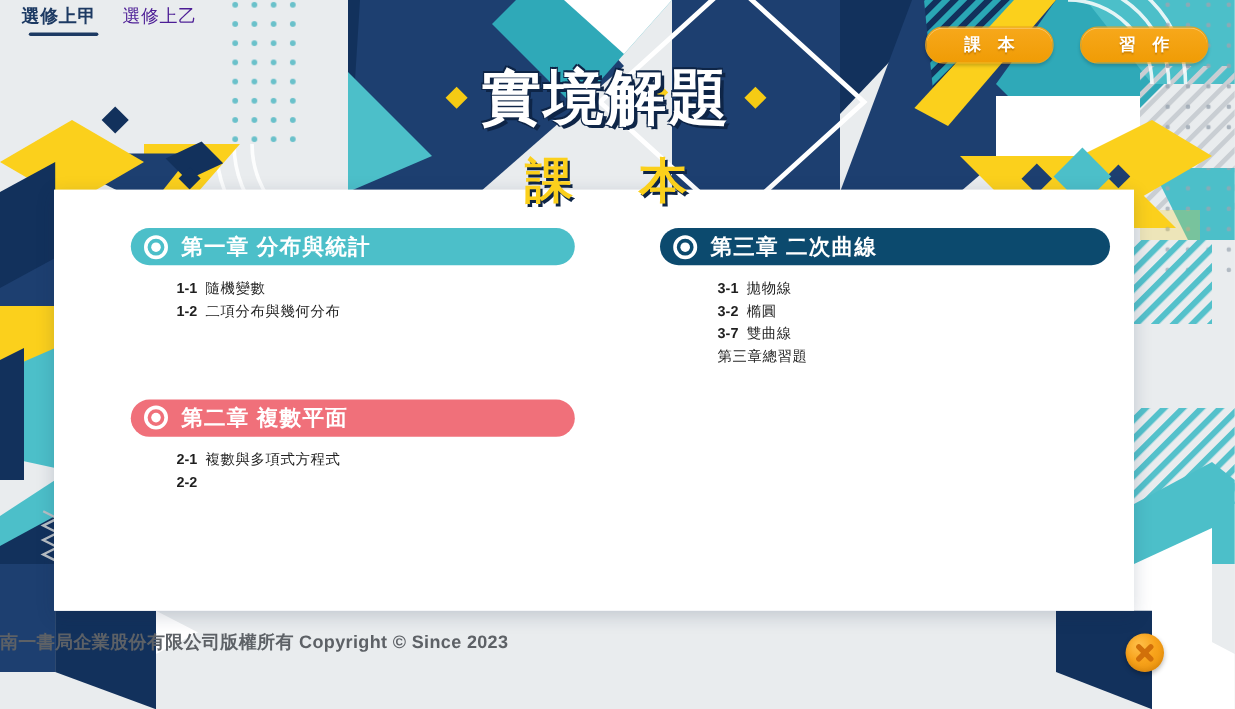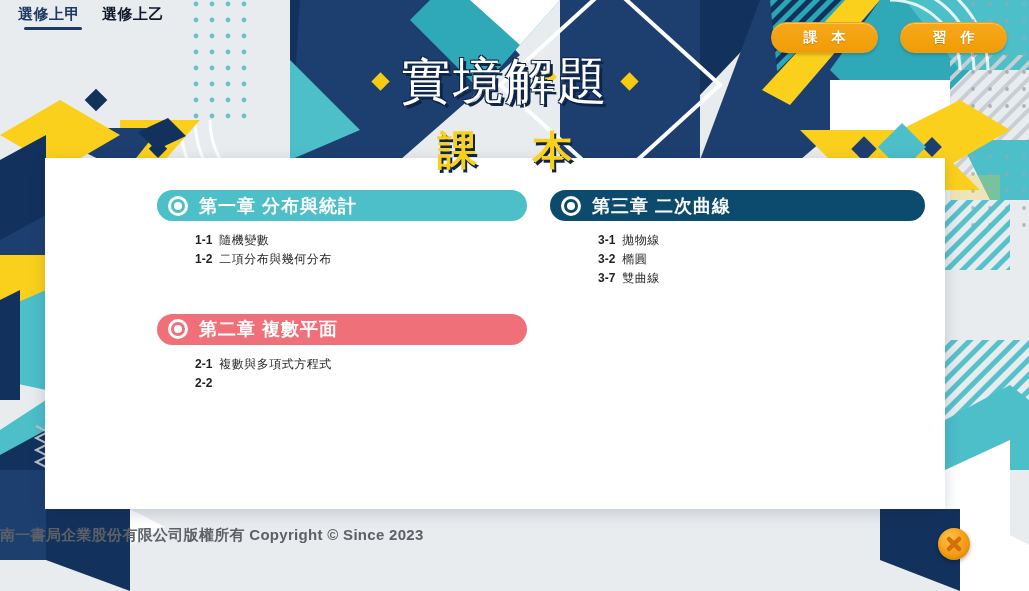--- a/index.html
+++ b/index.html
@@ -18,21 +18,21 @@
   .tabs{position:absolute;left:18px;top:4px;z-index:40;display:flex;gap:14px;}
   .tab{
     width:70px;text-align:left;line-height:1.28;
     font-size:15px;font-weight:bold;letter-spacing:.5px;
     cursor:pointer;padding-bottom:3px;
   }
   .tab.active{color:#1d3a63;}
   .tab.active .ul{
     display:block;width:58px;height:3px;background:#1d3a63;margin:4px auto 0;border-radius:2px;
   }
-  .tab.inactive{color:#0f172a;font-weight:bold;}
+  .tab.inactive{color:#4c1d95;font-weight:normal;}
   .tab .ul{display:none;}
 
   
   .topbtns{position:absolute;right:22px;top:22px;z-index:40;display:flex;gap:22px;}
   .pillbtn{
     width:105px;height:29px;border-radius:15px;
     background:linear-gradient(#f7a81b,#f09c05);
     border:1px solid #e8a21c;
     box-shadow:0 2px 3px rgba(0,0,0,.18), inset 0 1px 0 rgba(255,255,255,.35);
     color:#ffffff;font-size:14px;font-weight:bold;letter-spacing:5px;
@@ -41,43 +41,43 @@
     text-shadow:0 1px 1px rgba(150,90,0,.45);
   }
 
   
   .wordmark{position:absolute;left:330px;top:10px;width:350px;height:150px;z-index:30;
             display:flex;flex-direction:column;align-items:center;justify-content:flex-start;
             pointer-events:none;}
   .wm-row{display:flex;align-items:center;gap:14px;margin-top:38px;}
   .wm-dia{width:13px;height:13px;background:#f5cb14;transform:rotate(45deg);}
   .wm-main{
-    font-size:50px;font-weight:normal;color:#ffffff;letter-spacing:2px;
+    font-size:50px;font-weight:bold;color:#ffffff;letter-spacing:2px;
     text-shadow:3px 3px 0 #0e2547, -1px -1px 0 #0e2547, 1px -1px 0 #0e2547, -1px 1px 0 #0e2547;
     font-family:"Liberation Sans","DejaVu Sans",sans-serif;
   }
   .wm-sub{
     margin-top:8px;font-size:40px;font-weight:bold;color:#fbd01c;letter-spacing:22px;
     text-indent:22px;
     text-shadow:2px 3px 0 #0e2547;
   }
 
   
   .card{
     position:absolute;left:45px;top:158px;width:900px;height:351px;
     background:#ffffff;z-index:25;
     box-shadow:0 4px 14px rgba(20,40,70,.18);
     display:flex;
   }
   .col{box-sizing:border-box;padding-top:32px;}
-  .col-left{width:460px;padding-left:112px;}
+  .col-left{width:460px;padding-left:64px;}
   .col-right{width:440px;padding-left:45px;}
 
   .chapter{margin-bottom:6px;}
-  .chapter + .chapter{margin-top:45px;}
+  .chapter + .chapter{margin-top:64px;}
 
   .chead{
     height:31px;border-radius:16px;display:flex;align-items:center;
     padding-left:11px;cursor:pointer;box-sizing:border-box;
   }
   .chead.teal{background:#4cbfc9;width:370px;}
   .chead.pink{background:#f0707a;width:370px;}
   .chead.green{background:#0c4a6e;width:375px;}
   .ring{
     width:20px;height:20px;border-radius:50%;
@@ -314,20 +314,23 @@
             <span class="txt">拋物線</span>
           </li>
           <li>
             <span class="num">3-2</span>
             <span class="txt">橢圓</span>
           </li>
           <li>
             <span class="num">3-7</span>
             <span class="txt">雙曲線</span>
           </li>
+          <li class="plain">
+            <span class="txt">第三章總習題</span>
+          </li>
         </ul>
       </div>
 
     </div>
   </div>
 
   <div class="footer">南一書局企業股份有限公司版權所有 Copyright © Since 2023</div>
 
   <div class="closebtn">
     <svg width="32" height="32" viewBox="0 0 32 32">

